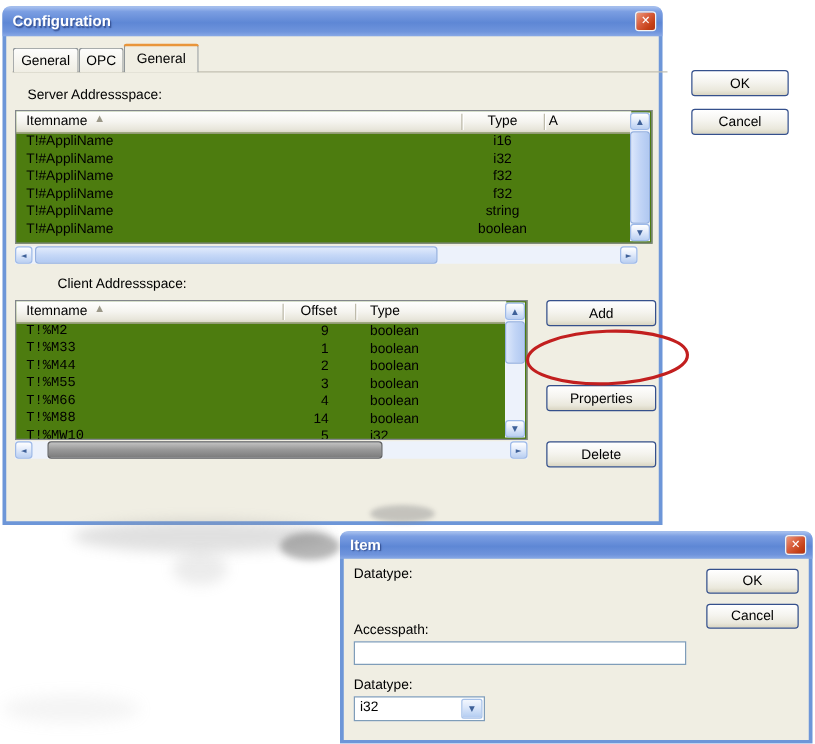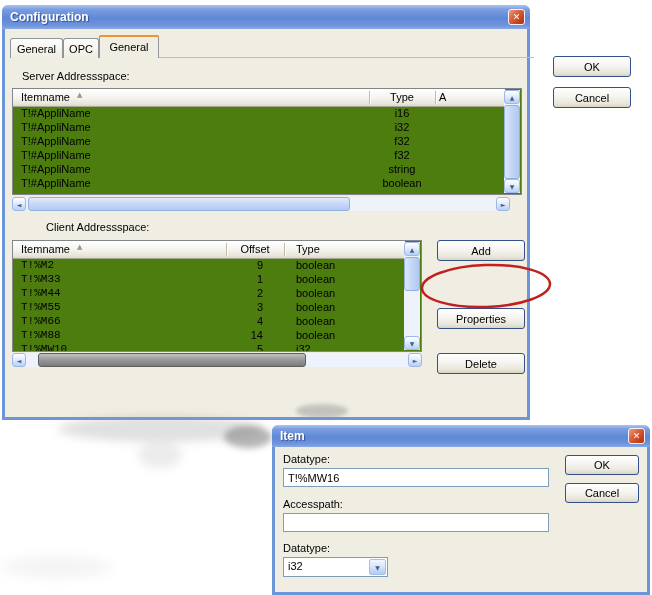--- a/index.html
+++ b/index.html
@@ -286,21 +286,20 @@
 
   <div class="dlg dlg-item">
     <div class="titlebar">
       <span>Item</span>
       <button class="close-btn">
         <span>✕</span>
       </button>
     </div>
     <div class="dlg-body">
       <span class="lbl lbl-iname">Datatype:</span>
-      <input class="xp-input in-name" value="T!%MW16" style="">
       <button class="xp-btn btn-iok">OK</button>
       <button class="xp-btn btn-icancel">Cancel</button>
       <span class="lbl lbl-ipath">Accesspath:</span>
       <input class="xp-input in-path" value="" style="">
       <span class="lbl lbl-itype">Datatype:</span>
       <div class="combo">
         <span class="combo-val">i32</span>
         <span class="combo-btn">
           <span>▼</span>
         </span>

